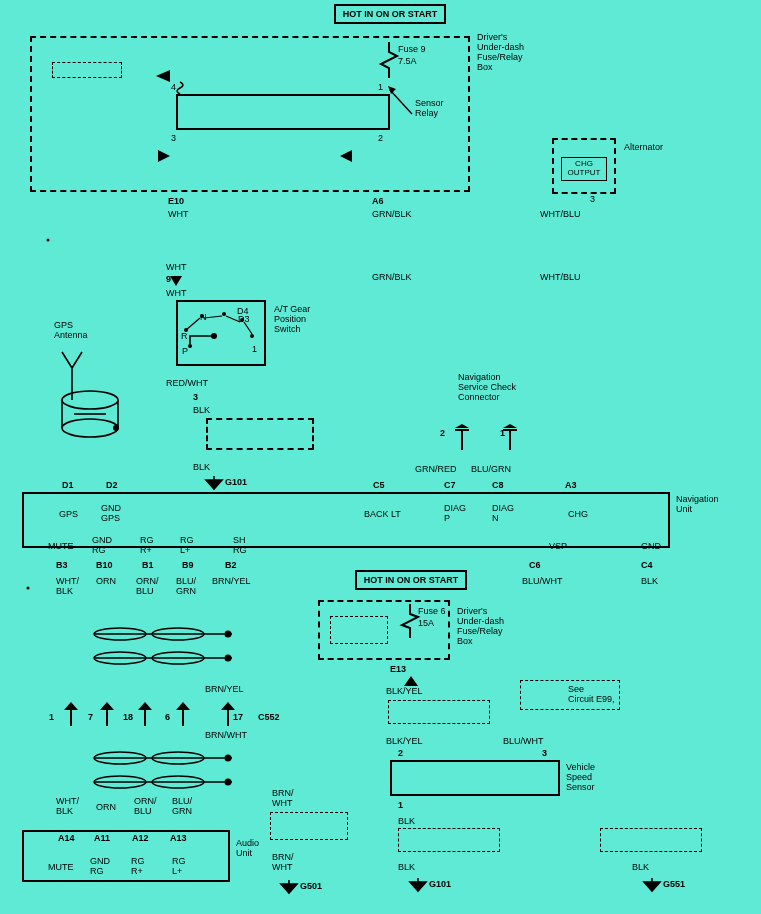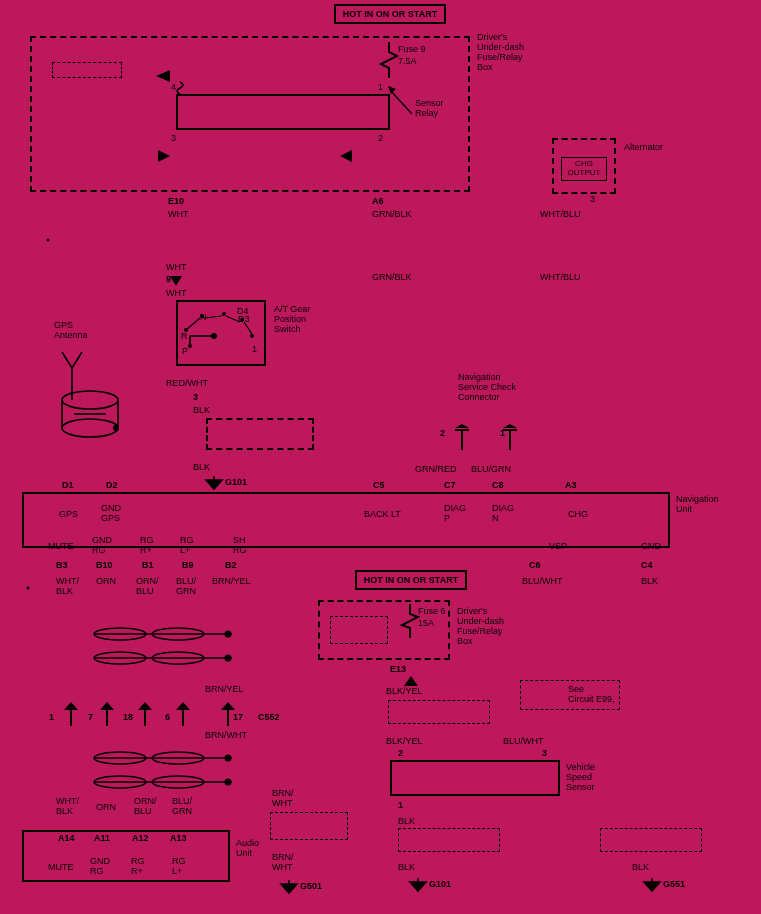--- a/index.html
+++ b/index.html
@@ -1,17 +1,17 @@
 <!DOCTYPE html>
 <html><head>
 <meta charset="utf-8">
 <style>
   html,body{margin:0;padding:0;background:#fff;}
   body{font-family:"Liberation Sans", sans-serif;}
-  #root{position:relative;width:761px;height:914px;background:#be185d;overflow:hidden;}
+  #root{position:relative;width:761px;height:914px;background:#5eead4;overflow:hidden;}
   .lbl{position:absolute;font-size:9px;color:#000;line-height:1.12;white-space:pre;}
   .lbl.b{font-weight:bold;}
   .lbl.c{text-align:center;}
   .hln{height:2px;}
   .vln{width:2px;}
   .box{position:absolute;border:2px solid #000;box-sizing:border-box;background:transparent;}
   .dash{position:absolute;border:2px dashed #000;box-sizing:border-box;background:transparent;}
   .dashthin{position:absolute;border:1px dashed #000;box-sizing:border-box;}
   .solidthin{position:absolute;border:1px solid #000;box-sizing:border-box;}
   svg{position:absolute;overflow:visible;}

